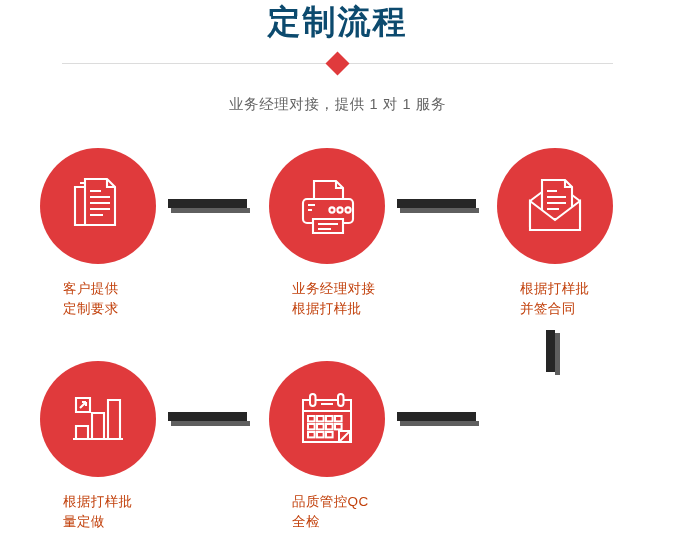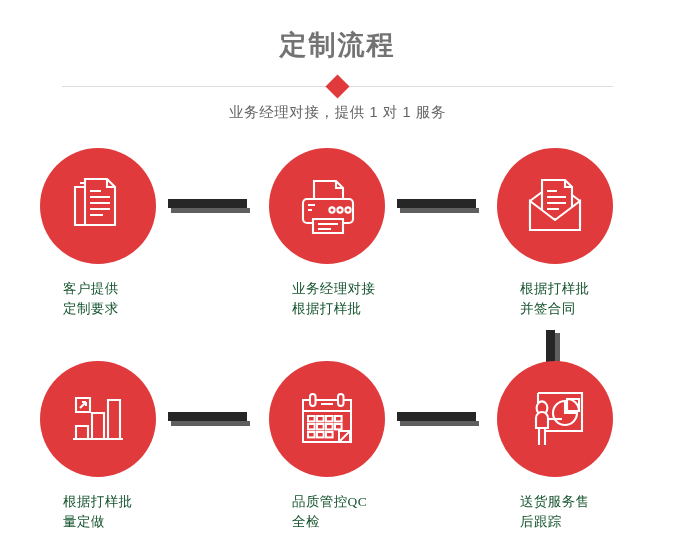--- a/index.html
+++ b/index.html
@@ -16,25 +16,25 @@
   }
 
   
   #header {
     position: absolute;
     left: 0; top: 0;
     width: 675px;
   }
   #page-title {
     text-align: center;
-    font-size: 27px;
+    font-size: 33px;
     font-weight: bold;
-    color: #737373;
+    color: #0c4a6e;
     letter-spacing: 2px;
-    margin-top: 28px;
+    margin-top: 5px;
     line-height: 34px;
   }
   #divider-wrap {
     position: relative;
     margin-top: 13px;
     height: 24px;
   }
   #divider-line {
     position: absolute;
     left: 62px;
@@ -51,21 +51,21 @@
     height: 17px;
     margin-left: -8.5px;
     margin-top: -8.5px;
     background: #e03a3c;
     transform: rotate(45deg);
   }
   #page-subtitle {
     text-align: center;
     font-size: 14.5px;
     color: #636363;
-    margin-top: 4px;
+    margin-top: 19px;
     letter-spacing: 0.6px;
   }
 
   
   #flow {
     position: absolute;
     left: 0;
     top: 148px;
     width: 675px;
   }
@@ -95,24 +95,23 @@
   }
   .circle svg {
     display: block;
   }
 
   .node-label {
     margin-top: 15px;
     margin-left: 55px;
     font-size: 13.5px;
     line-height: 20px;
-    color: #14532d;
+    color: #c2410c;
     letter-spacing: 0.4px;
     white-space: nowrap;
-    font-family: Liberation Serif, serif;
   }
   .node-label .l2 { display: block; }
 
   
   .conn-h {
     position: absolute;
     width: 79px;
     height: 14px;
     top: 51px;
   }
@@ -306,37 +305,16 @@
         <span>品质管控QC</span>
         <span class="l2">全检</span>
       </div>
     </div>
 
     <div class="conn-h gap-1-2">
       <div class="bar"></div>
       <div class="shadow"></div>
     </div>
 
-    <div class="flow-node col-2">
-      <div class="circle">
-        <span>
-          <svg width="62" height="62" viewBox="0 0 62 62" fill="none" stroke="#ffffff" stroke-width="2.1">
-            <path d="M14 5 h44 v38 H22"></path>
-            <path d="M14 5 v10"></path>
-            <path d="M41 13 a12 12 0 1 0 12 12 h-12 Z" fill="#e03a3c"></path>
-            <path d="M43 11 h12 v12 h-12 Z" fill="#e03a3c"></path>
-            <path d="M43 23 V11 a12 12 0 0 1 12 12 Z"></path>
-            <ellipse cx="18" cy="20" rx="5.4" ry="6.6" fill="#e03a3c"></ellipse>
-            <path d="M12 30 a6 6 0 0 1 12 0 v10 h-12 Z" fill="#e03a3c"></path>
-            <path d="M24 31 h14"></path>
-            <path d="M15 40 v17 M21 40 v17"></path>
-          </svg>
-        </span>
-      </div>
-      <div class="node-label">
-        <span>送货服务售</span>
-        <span class="l2">后跟踪</span>
-      </div>
-    </div>
 
   </div>
 
 </div>
 
 </body></html>

